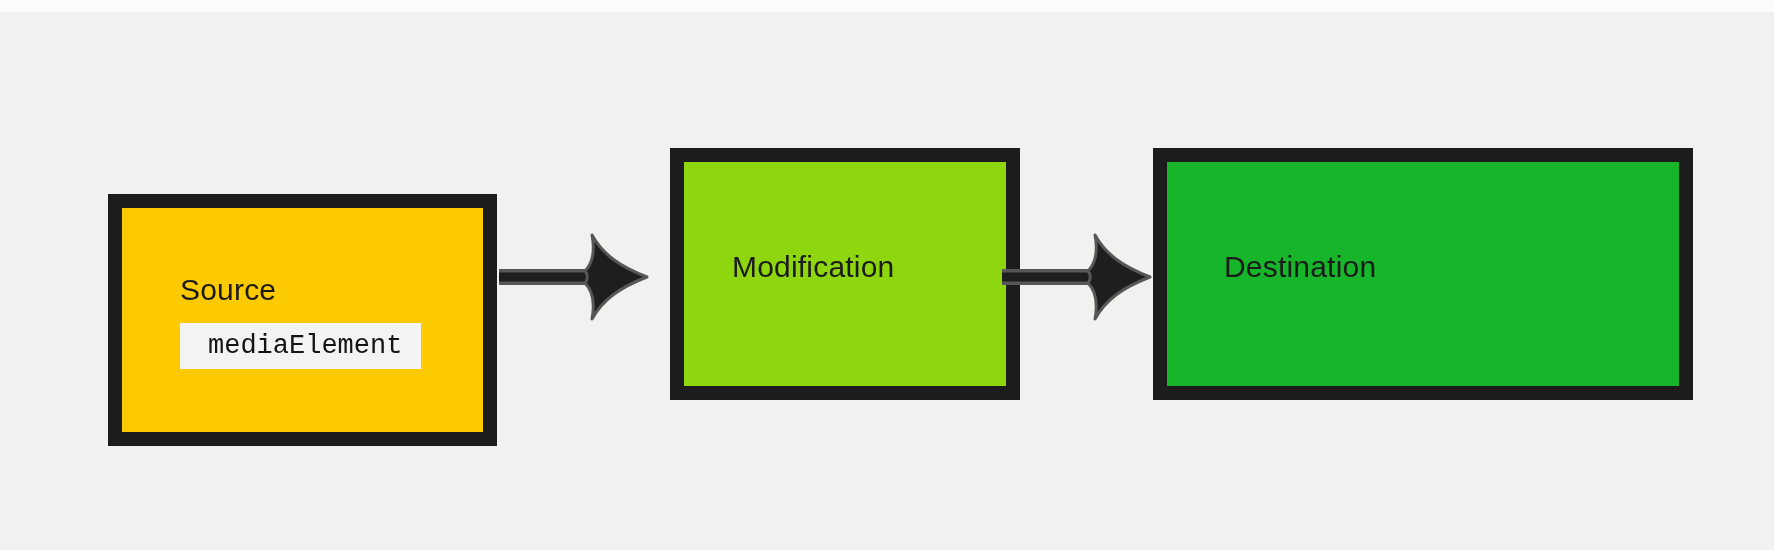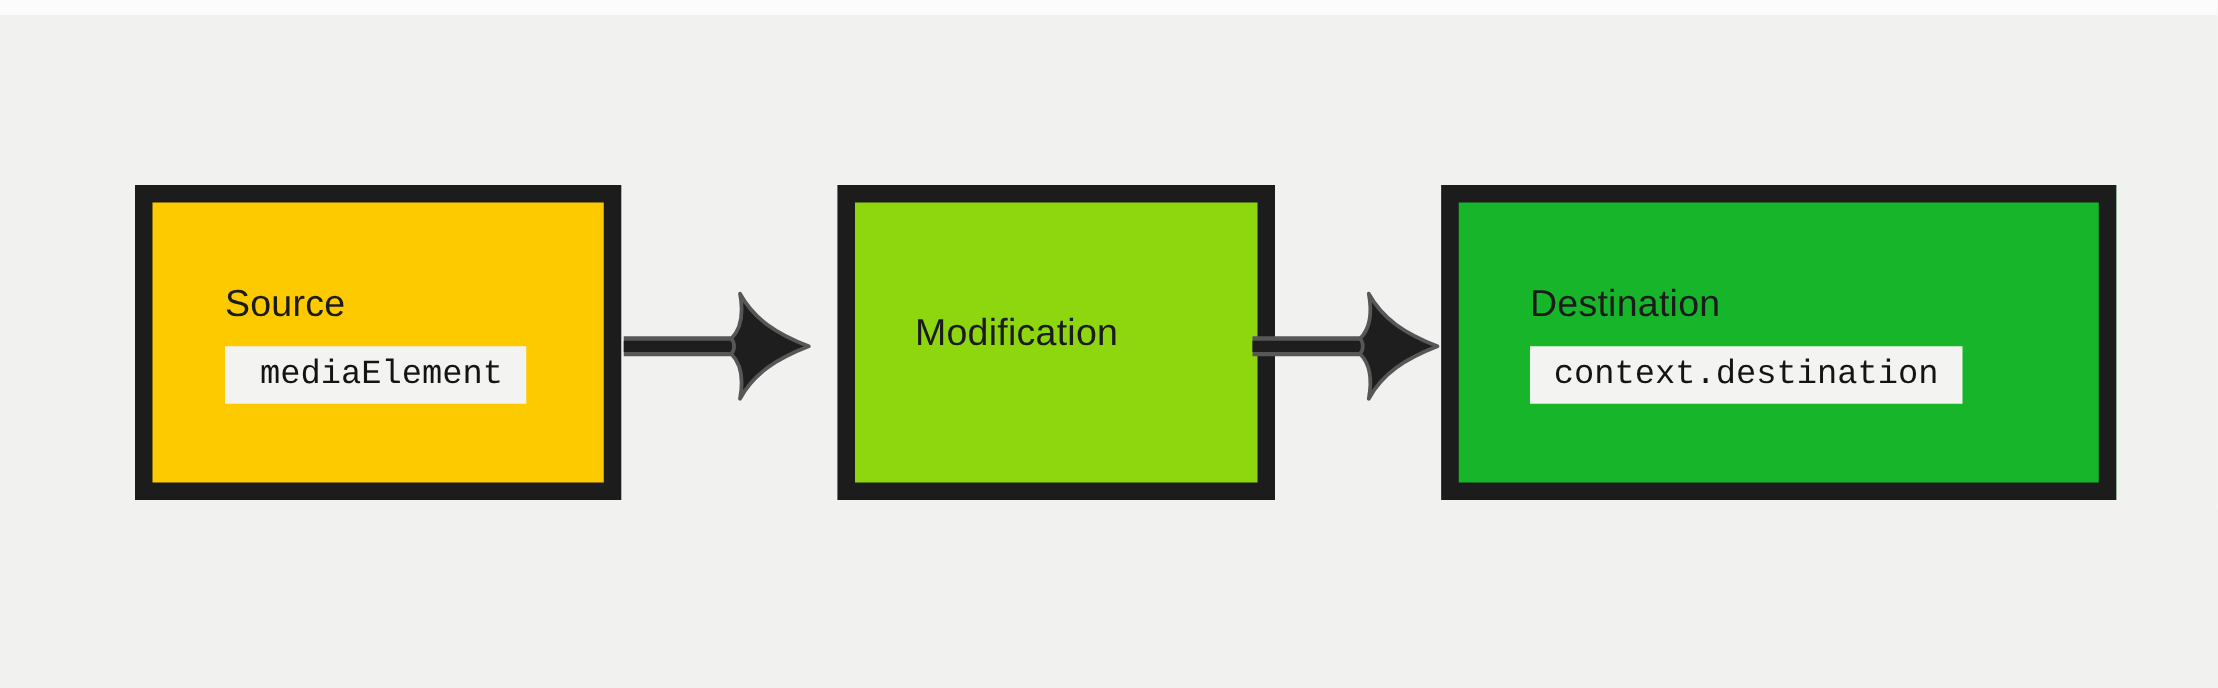--- a/index.html
+++ b/index.html
@@ -60,21 +60,21 @@
   .arrow-1 { left: 497px; }
   .arrow-2 { left: 1000px; }
 </style>
 </head>
 <body>
 
 <div class="stage" style="background-color: rgb(241, 241, 240);">
 
   <div class="top-strip" style="background-color: rgb(252, 252, 252);"></div>
 
-  <div class="node node-source" style="background-color: rgb(253, 202, 0);">
+  <div class="node node-source" style="background-color: rgb(253, 202, 0); margin-top: 46px;">
     <div class="node-label" style="color: rgb(27, 27, 27);">Source</div>
     <code class="node-code" style="background-color: rgb(243, 243, 241); color: rgb(20, 20, 20); padding-left: 28px;">mediaElement</code>
   </div>
 
   <svg class="arrow arrow-1" viewBox="0 0 153 100">
     <line x1="2" y1="50" x2="93" y2="50" stroke-width="16" style="stroke: rgb(87, 87, 87);"></line>
     <line x1="2" y1="50" x2="93" y2="50" stroke-width="9" style="stroke: rgb(30, 30, 30);"></line>
     <path d="M150,50 C124,40 106,28 95,8 C98,24 96,36 88,44 C91,47 91,53 88,56 C96,64 98,76 95,92 C106,72 124,60 150,50 Z" stroke-width="3" stroke-linejoin="round" fill="#1e1e1e" style="stroke: rgb(87, 87, 87);"></path>
   </svg>
 
@@ -83,16 +83,15 @@
   </div>
 
   <svg class="arrow arrow-2" viewBox="0 0 153 100">
     <line x1="2" y1="50" x2="93" y2="50" stroke-width="16" style="stroke: rgb(87, 87, 87);"></line>
     <line x1="2" y1="50" x2="93" y2="50" stroke-width="9" style="stroke: rgb(30, 30, 30);"></line>
     <path d="M150,50 C124,40 106,28 95,8 C98,24 96,36 88,44 C91,47 91,53 88,56 C96,64 98,76 95,92 C106,72 124,60 150,50 Z" stroke-width="3" stroke-linejoin="round" fill="#1e1e1e" style="stroke: rgb(87, 87, 87);"></path>
   </svg>
 
   <div class="node node-destination" style="background-color: rgb(23, 181, 42);">
     <div class="node-label" style="color: rgb(27, 27, 27);">Destination</div>
-    <code class="node-code" style="background-color: rgb(243, 243, 241); color: rgb(20, 20, 20);">context.destination</code>
   </div>
 
 </div>
 
 </body></html>

